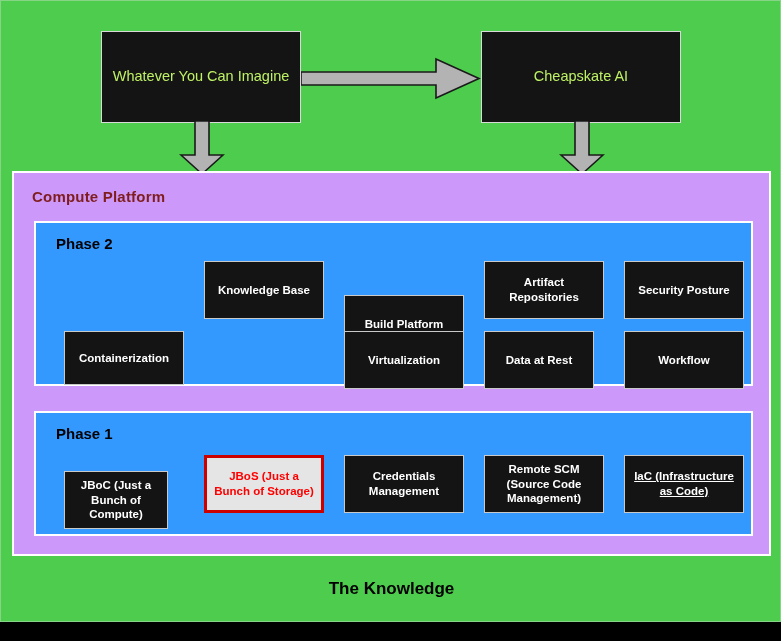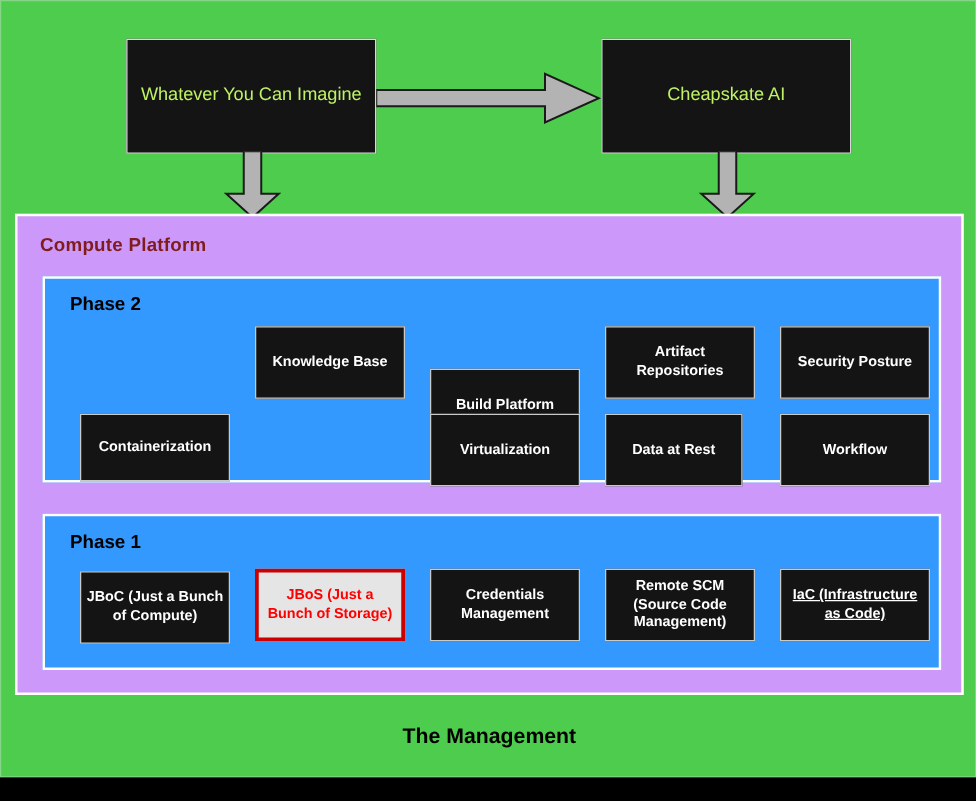--- a/index.html
+++ b/index.html
@@ -142,21 +142,21 @@
   #n-security-posture { left: 588px; top: 38px;  width: 120px; height: 58px; }
 
   
   #n-containerization { left: 28px;  top: 108px; width: 120px; height: 54px; }
   #n-virtualization   { left: 168px; top: 108px; width: 120px; height: 58px; }
   #n-observability    { left: 308px; top: 108px; width: 120px; height: 58px; }
   #n-data-at-rest     { left: 448px; top: 108px; width: 110px; height: 58px; }
   #n-workflow         { left: 588px; top: 108px; width: 120px; height: 58px; }
 
   
-  #n-jboc             { left: 28px;  top: 44px;  width: 120px; height: 58px; }
+  #n-jboc             { left: 28px;  top: 58px;  width: 104px; height: 58px; }
   #n-jbos             { left: 168px; top: 42px;  width: 120px; height: 58px; }
   #n-credentials      { left: 308px; top: 42px;  width: 120px; height: 58px; }
   #n-remote-scm       { left: 448px; top: 42px;  width: 120px; height: 58px; }
   #n-iac              { left: 588px; top: 42px;  width: 120px; height: 58px; text-decoration: underline; }
 
   
   .lab-caption {
     position: absolute;
     left: 0;
     top: 578px;
@@ -253,19 +253,19 @@
         <div class="node" id="n-remote-scm">
           <span>Remote SCM (Source Code Management)</span>
         </div>
         <div class="node" id="n-iac">
           <span>IaC (Infrastructure as Code)</span>
         </div>
       </div>
 
     </div>
 
-    <div class="lab-caption">The Management</div>
+    <div class="lab-caption">The Knowledge</div>
 
   </div>
 
   <div class="bottom-band"></div>
 
 </div>
 
 </body></html>

